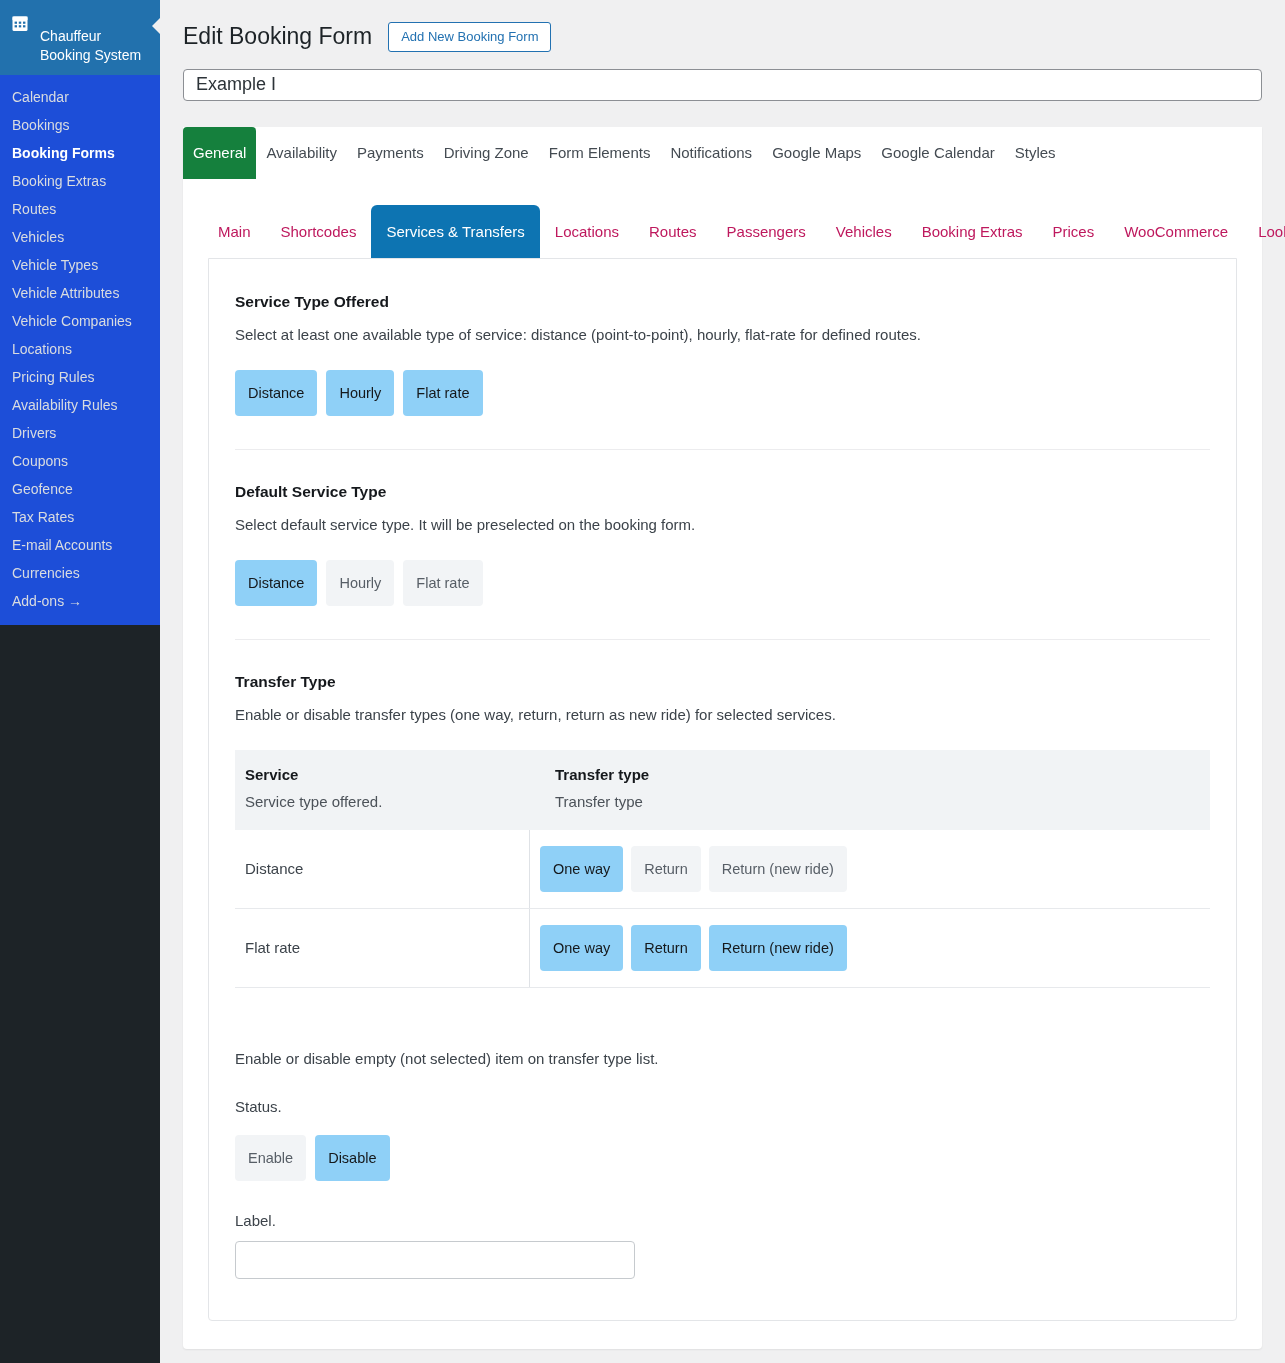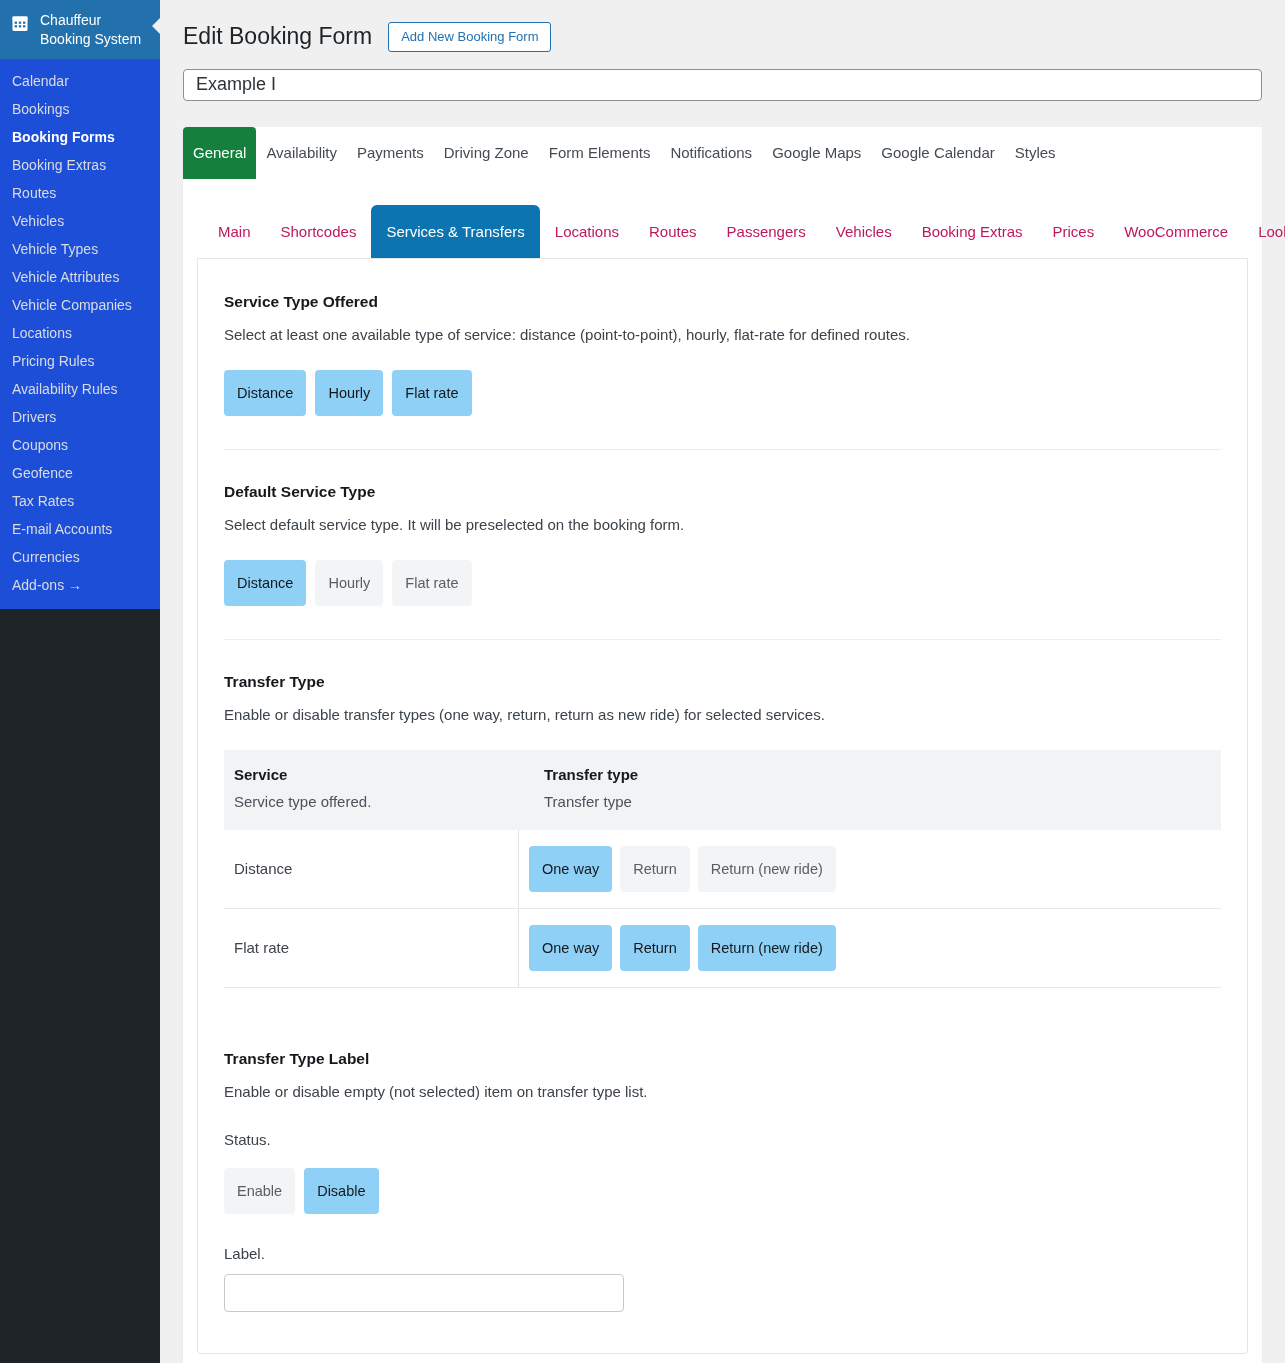--- a/index.html
+++ b/index.html
@@ -8,21 +8,21 @@
     width:1285px; height:1363px; position:relative;
     background:#f0f0f1; overflow:hidden;
     font-family:"Liberation Sans", sans-serif; color:#1d2327;
   }
   
   .sidebar { position:absolute; left:0; top:0; width:160px; height:1363px; background:#1d2327; }
   .sb-header {
     position:relative; min-height:52px; background:#2271ad; color:#fff;
     display:flex; gap:10px; padding:11px 14px 10px 10px; align-items:flex-start;
   }
-  .sb-header .sb-title { font-size:14px; line-height:19px; font-weight:400; }
+  .sb-header .sb-title { font-size:14px; line-height:19px; font-weight:400;margin-top:16px; }
   .sb-notch {
     position:absolute; right:0; top:18px; width:0; height:0;
     border:8px solid transparent; border-right-color:#f0f0f1;
   }
   .sb-menu { background:#1d4ed8; padding:8px 0 10px; }
   .sb-item { padding:5px 12px; font-size:14px; line-height:18px; color:#d9dce0; cursor:pointer; }
   .sb-item.active { color:#fff; font-weight:700; }
   
   .main { margin-left:160px; padding:0 23px; }
   .title-row { padding-top:22px; display:flex; align-items:center; gap:16px; }
@@ -40,21 +40,21 @@
   .panel {
     margin-top:26px; background:#fff; border-radius:0 0 4px 4px;
     box-shadow:0 1px 2px rgba(0,0,0,.07); padding-bottom:28px;
   }
   .main-tabs { display:flex; height:52px; }
   .main-tab { padding:0 10px; line-height:52px; font-size:15px; color:#444b52; cursor:pointer; white-space:nowrap; }
   .main-tab.active { background:#15803d; color:#fff; border-radius:4px 4px 0 0; }
   .sub-tabs { display:flex; margin-top:26px; padding-left:20px; height:53px; }
   .subtab { padding:0 15px; line-height:53px; font-size:15px; color:#be185d; cursor:pointer; white-space:nowrap; }
   .subtab.active { background:#0d74b2; color:#fff; border-radius:6px 6px 0 0; }
-  .inner { margin:0 14px; border:1px solid #e3e5e8; border-radius:0 0 4px 4px; padding:34px 26px 41px; }
+  .inner { margin:0 25px; border:1px solid #e3e5e8; border-radius:0 0 4px 4px; padding:34px 26px 41px; }
   
   .sec-heading { font-size:15.5px; font-weight:700; margin:0 0 15px; color:#15181c; }
   .sec-desc { font-size:15px; margin:0 0 27px; color:#3c434a; }
   .btn-row { display:flex; gap:9px; }
   .pill {
     font-family:inherit; font-size:14.5px; line-height:16px; padding:15px 13px;
     border-radius:4px; border:none; cursor:pointer; min-width:58px; white-space:nowrap;
   }
   .pill.on  { background:#8fd0f7; color:#15181b; }
   .pill.off { background:#f2f4f6; color:#575e66; }
@@ -205,21 +205,20 @@
               <div class="col1">Flat rate</div>
               <div class="col2">
                 <button class="pill on">One way</button>
                 <button class="pill on">Return</button>
                 <button class="pill on">Return (new ride)</button>
               </div>
             </div>
           </div>
       </div>
 
-      <h3 class="sec-heading">Transfer Type Label</h3>
       <p class="sec-desc" style="margin-bottom:0;">Enable or disable empty (not selected) item on transfer type list.</p>
 
       <div class="field-label">Status.</div>
       <div class="btn-row">
           <button class="pill off">Enable</button>
           <button class="pill on">Disable</button>
         </div>
 
       <div class="field-label" style="margin-bottom:12px;">Label.</div>
       <input class="label-input" type="text" value="" style="">

